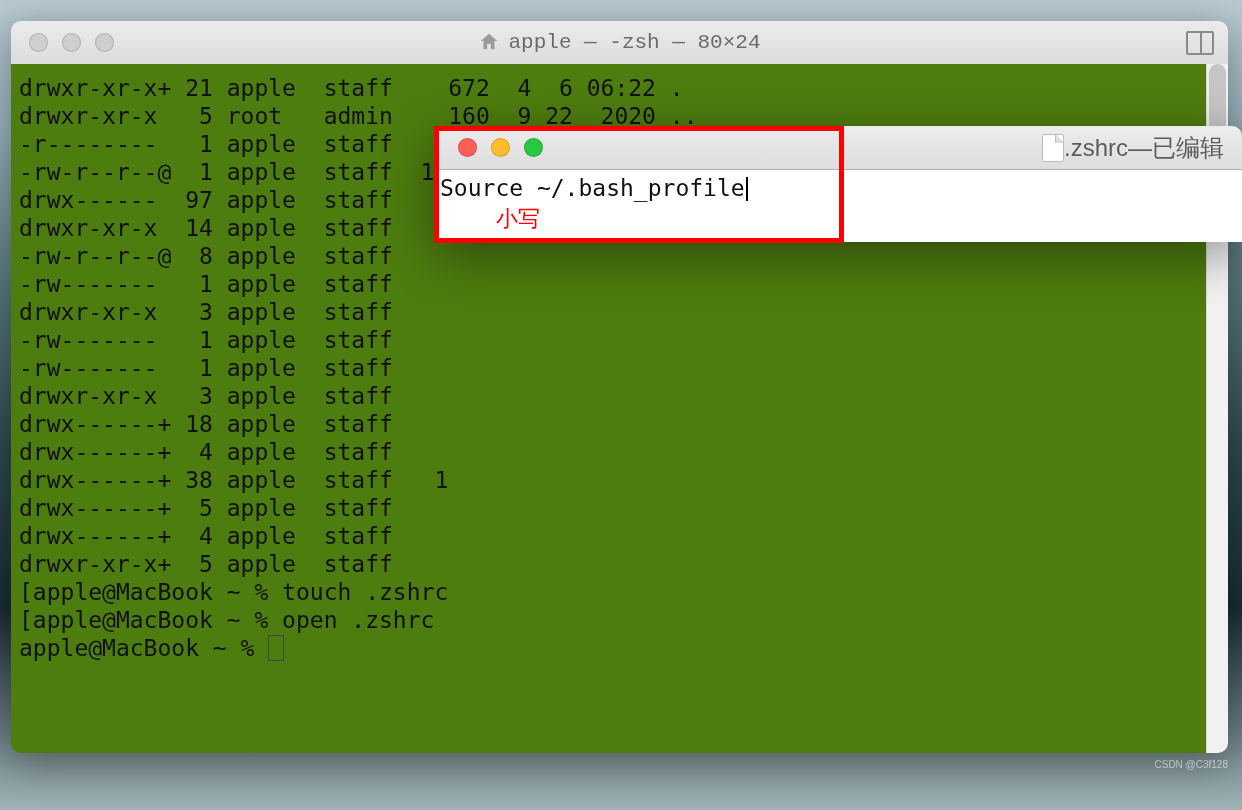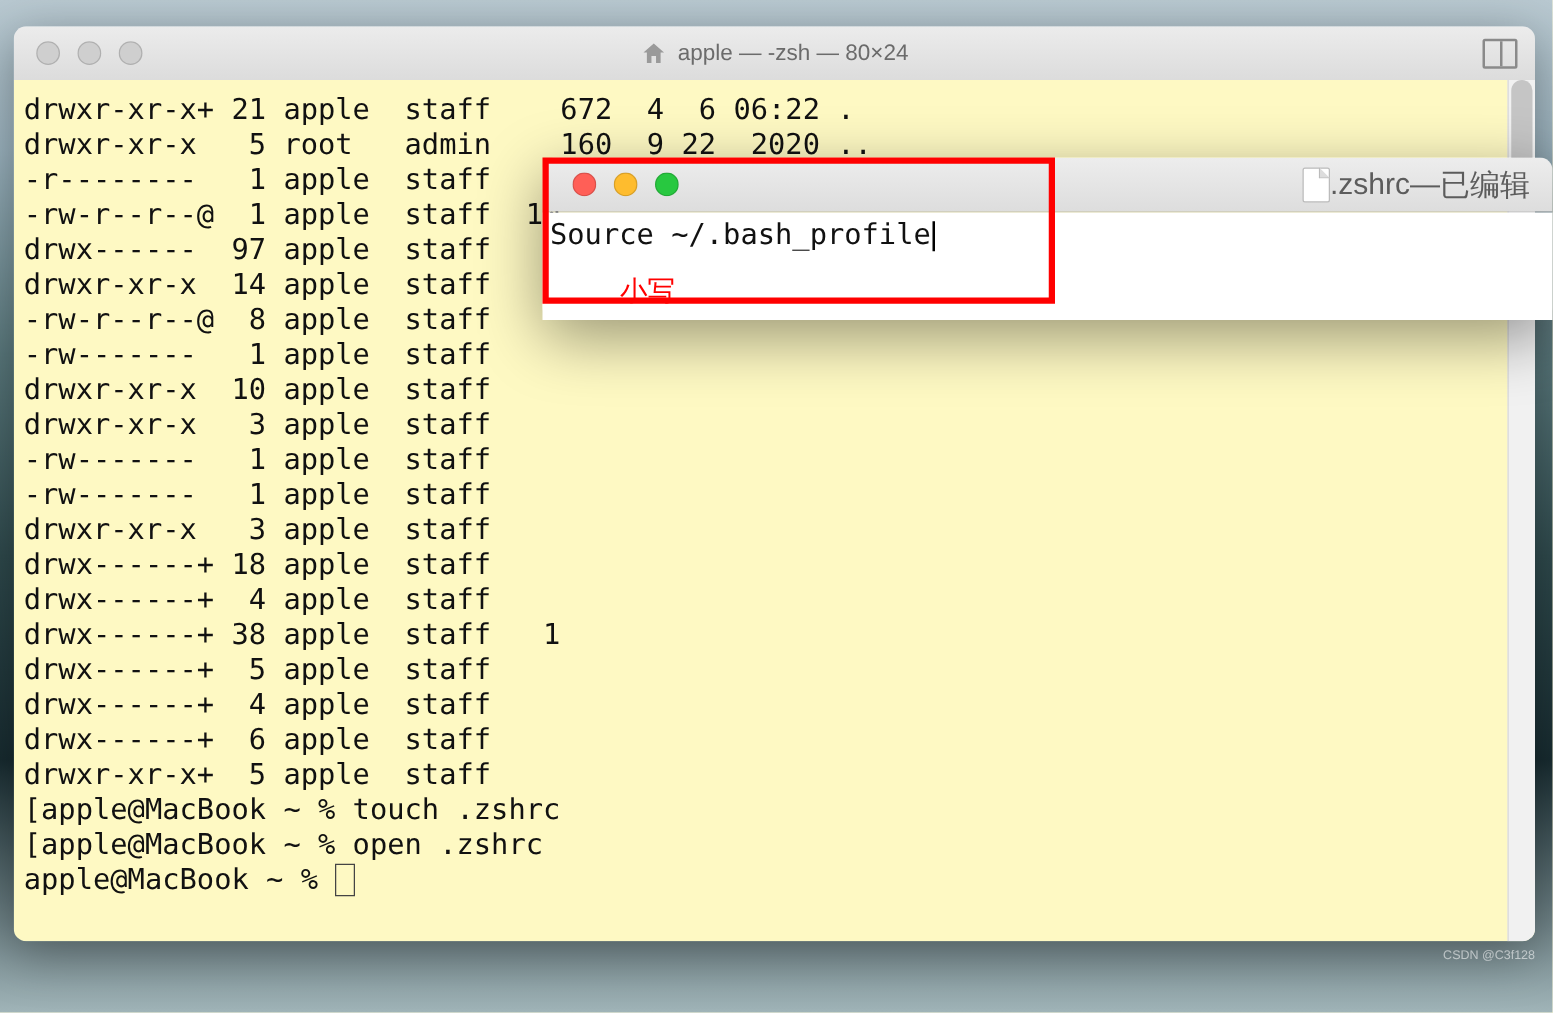--- a/index.html
+++ b/index.html
@@ -7,39 +7,39 @@
   .mono{font-family:"SF Mono","Menlo","Consolas",monospace;font-size:23px;line-height:28px;letter-spacing:0;}
   
   .term{position:absolute;left:11px;top:21px;width:1217px;height:732px;border-radius:10px;overflow:hidden;box-shadow:0 10px 40px rgba(0,0,0,.35);}
   .term-titlebar{height:43px;background:linear-gradient(#ececec,#dcdcdc);border-bottom:1px solid #b8b8b8;display:flex;align-items:center;position:relative;}
   .traffic{display:flex;gap:14px;margin-left:18px;}
   .dot{width:17px;height:17px;border-radius:50%;border:1px solid rgba(0,0,0,.15);}
   .dot.grey{background:#cfcfcf;}
   .dot.red{background:#ff5f57;}
   .dot.yellow{background:#febc2e;}
   .dot.green{background:#28c840;}
-  .term-title{position:absolute;left:0;right:0;text-align:center;color:#6b6b6b;font-size:18px;display:flex;justify-content:center;align-items:flex-start;gap:8px;}
+  .term-title{position:absolute;left:0;right:0;text-align:center;color:#6b6b6b;font-size:21px;display:flex;justify-content:center;align-items:flex-start;gap:8px;font-family:Liberation Mono, monospace;}
   .home-icon{width:22px;height:22px;fill:#9a9a9a;}
   .panes-icon{position:absolute;right:14px;top:50%;transform:translateY(-50%);width:24px;height:20px;border:2px solid #8a8a8a;border-radius:2px;}
   .panes-icon::after{content:"";position:absolute;left:50%;top:0;bottom:0;border-left:2px solid #8a8a8a;}
-  .term-body{position:absolute;inset:0;top:43px;background:#fef9c3;padding:10px 8px;color:#111;}
+  .term-body{position:absolute;inset:0;top:43px;background:#4d7c0f;padding:10px 8px;color:#111;}
   .term-body .row{white-space:pre;}
   .scrollbar{position:absolute;right:0;top:43px;bottom:0;width:21px;background:#f1f1f1;border-left:1px solid #d8d8d8;}
   .scroll-thumb{position:absolute;top:0;left:2px;right:2px;height:85px;background:#c5c5c5;border-radius:10px;}
   .cursor-box{display:inline-block;width:14px;height:24px;border:1px solid #444;vertical-align:text-bottom;}
   
   .editor{position:absolute;left:434px;top:126px;width:808px;border-radius:10px;overflow:visible;box-shadow:0 14px 50px rgba(0,0,0,.4);}
   .editor-titlebar{height:43px;background:linear-gradient(#ededed,#dddddd);border-bottom:1px solid #b5b5b5;border-radius:10px 10px 0 0;display:flex;align-items:center;position:relative;}
   .editor-titlebar .traffic{margin-left:24px;}
   .editor-title{position:absolute;right:18px;top:50%;transform:translateY(-50%);color:#5c5c5c;font-size:24px;display:flex;align-items:center;}
   .doc-icon{width:20px;height:26px;background:#fff;border:1px solid #bbb;border-radius:2px;position:relative;}
   .doc-icon::before{content:"";position:absolute;right:-1px;top:-1px;width:8px;height:8px;background:#ddd;border-left:1px solid #bbb;border-bottom:1px solid #bbb;clip-path:polygon(0 0,100% 100%,0 100%);}
   .editor-body{background:#fff;padding:4px 6px 8px;color:#111;}
   .text-cursor{display:inline-block;width:0;height:24px;border-left:2px solid #000;vertical-align:text-bottom;margin-left:1px;}
-  .anno{color:#ff0000;font-size:22px;font-family:-apple-system,sans-serif;margin-left:56px;margin-top:16px;}
+  .anno{color:#ff0000;font-size:22px;font-family:-apple-system,sans-serif;margin-left:56px;margin-top:2px;}
   .red-box{position:absolute;left:434px;top:126px;width:410px;height:117px;border:5px solid #ff0000;pointer-events:none;box-sizing:border-box;}
   .watermark{position:absolute;right:14px;bottom:40px;font-size:10px;color:rgba(255,255,255,.55);font-family:Arial,sans-serif;}
 </style>
 </head>
 <body>
 
 <div class="term">
   <div class="term-titlebar">
     <div class="traffic">
       <div class="dot grey"></div>
@@ -56,31 +56,29 @@
   </div>
   <div class="term-body mono">
     <div class="row">drwxr-xr-x+ 21 apple  staff    672  4  6 06:22 .</div>
     <div class="row">drwxr-xr-x   5 root   admin    160  9 22  2020 ..</div>
     <div class="row">-r--------   1 apple  staff </div>
     <div class="row">-rw-r--r--@  1 apple  staff  10</div>
     <div class="row">drwx------  97 apple  staff   3</div>
     <div class="row">drwxr-xr-x  14 apple  staff </div>
     <div class="row">-rw-r--r--@  8 apple  staff </div>
     <div class="row">-rw-------   1 apple  staff </div>
-    <div class="row">drwxr-xr-x  10 apple  staff </div>
     <div class="row">drwxr-xr-x   3 apple  staff </div>
     <div class="row">-rw-------   1 apple  staff </div>
     <div class="row">-rw-------   1 apple  staff </div>
     <div class="row">drwxr-xr-x   3 apple  staff </div>
     <div class="row">drwx------+ 18 apple  staff </div>
     <div class="row">drwx------+  4 apple  staff </div>
     <div class="row">drwx------+ 38 apple  staff   1</div>
     <div class="row">drwx------+  5 apple  staff </div>
     <div class="row">drwx------+  4 apple  staff </div>
-    <div class="row">drwx------+  6 apple  staff </div>
     <div class="row">drwxr-xr-x+  5 apple  staff </div>
     <div class="row">[apple@MacBook ~ % touch .zshrc</div>
     <div class="row">[apple@MacBook ~ % open .zshrc</div>
     <div class="row"><span>apple@MacBook ~ % </span><span class="cursor-box"></span></div>
   </div>
   <div class="scrollbar">
     <div class="scroll-thumb"></div>
   </div>
 </div>
 

